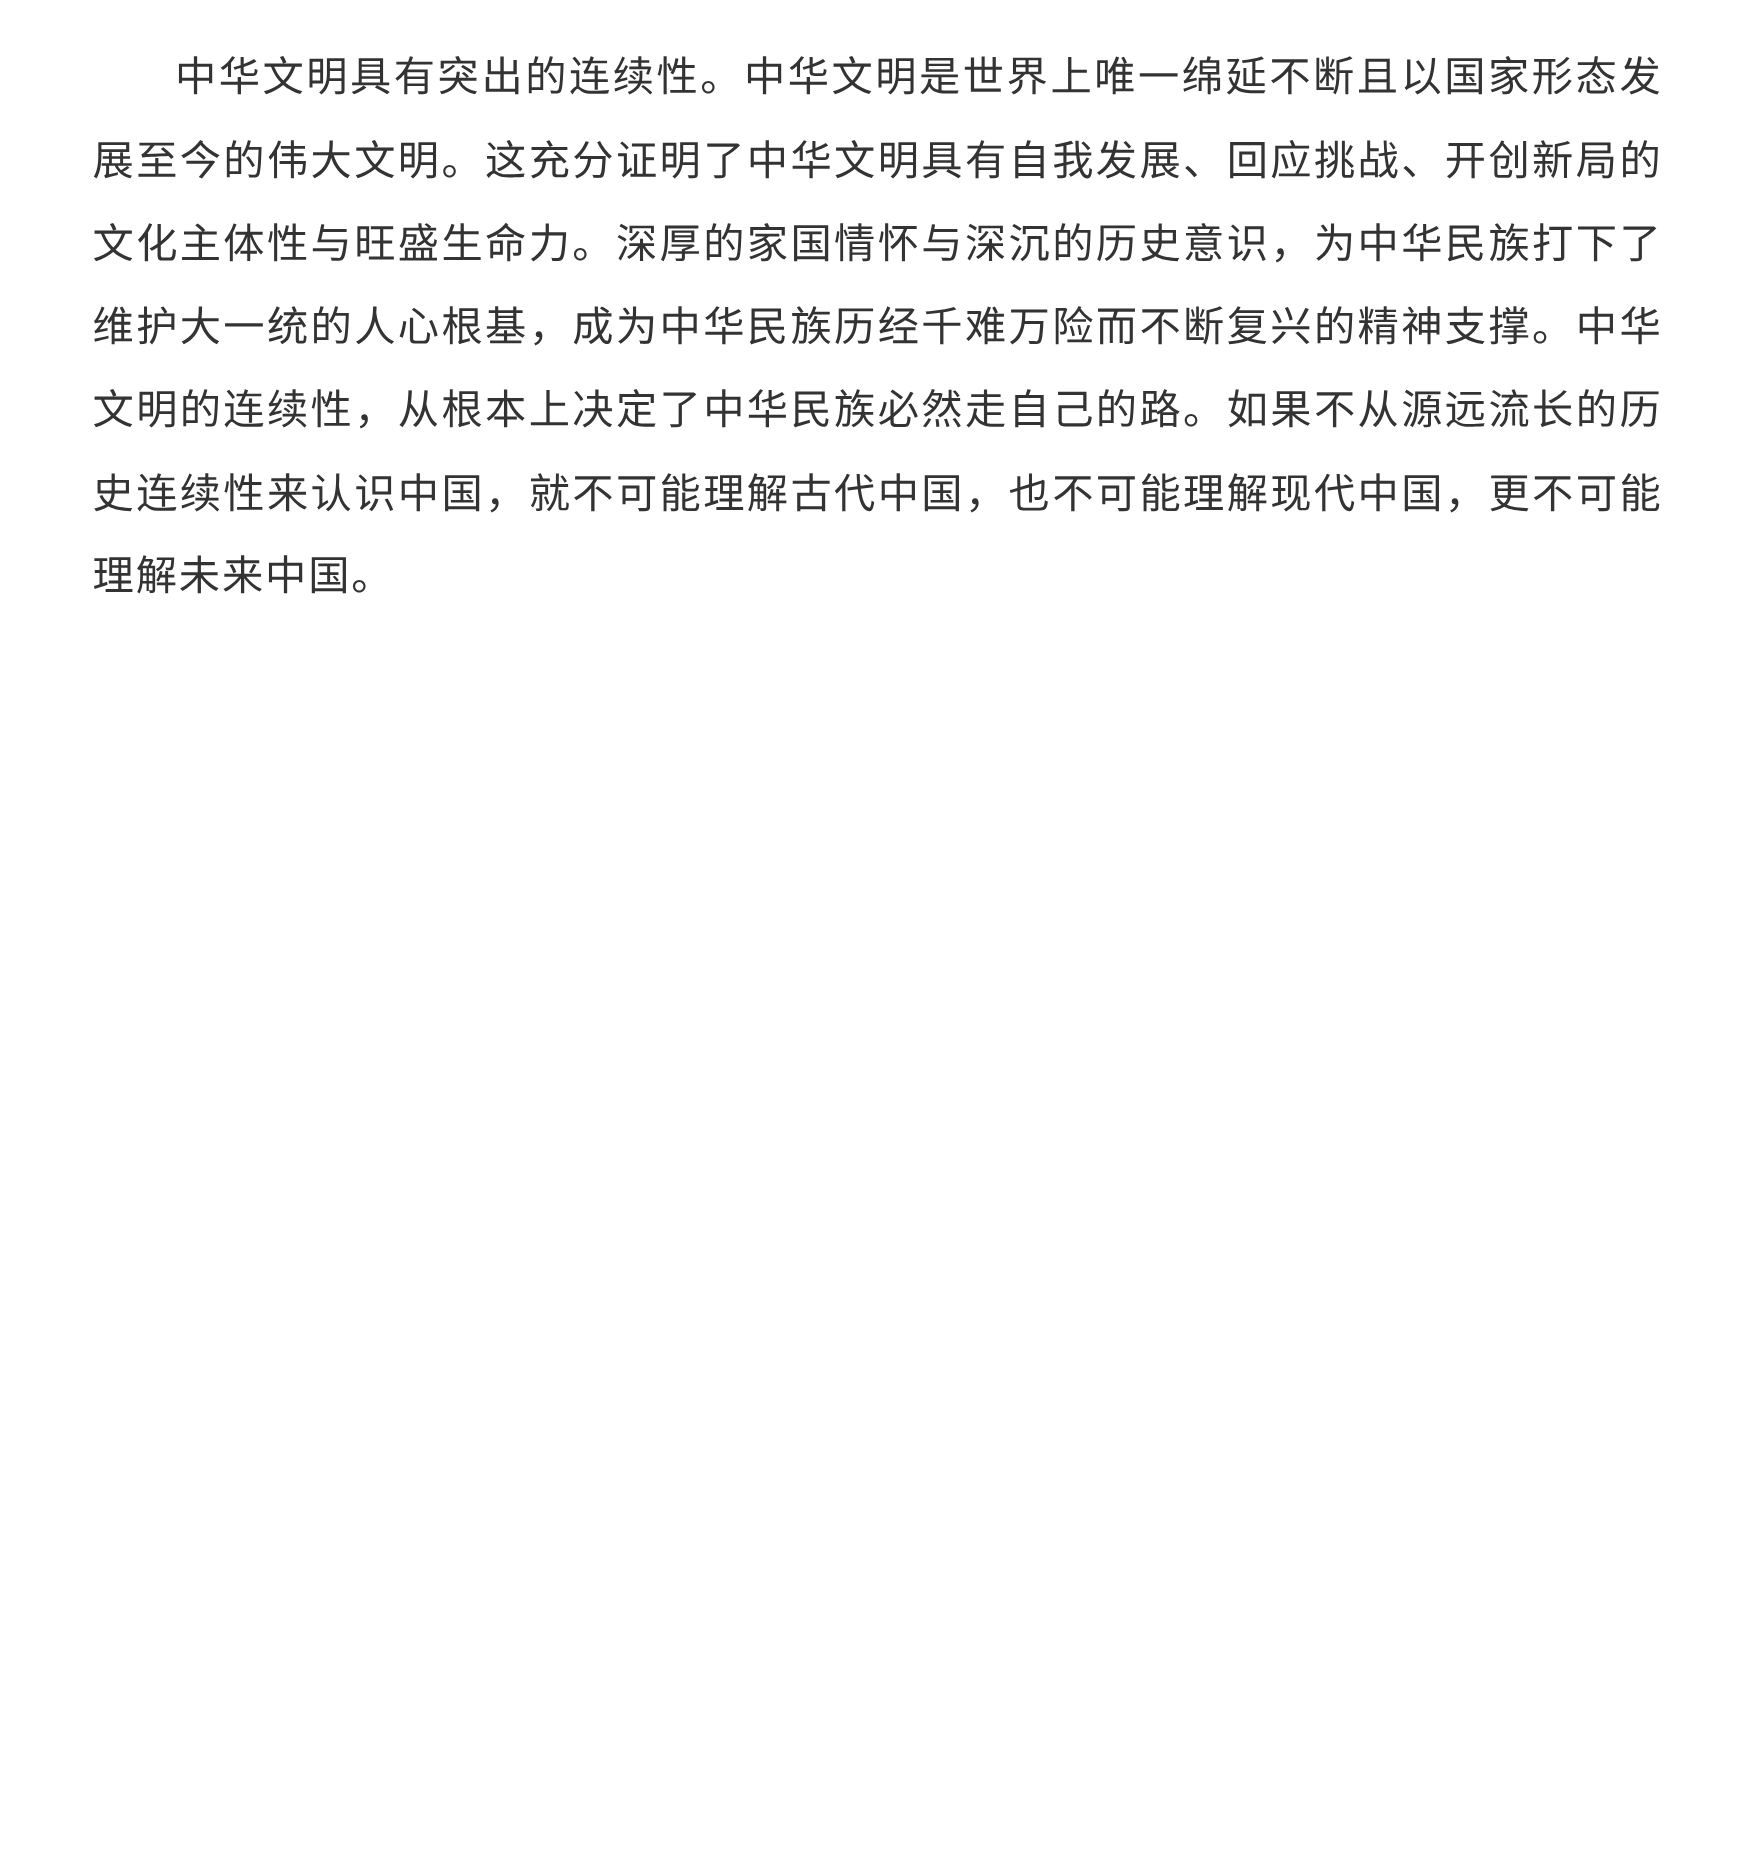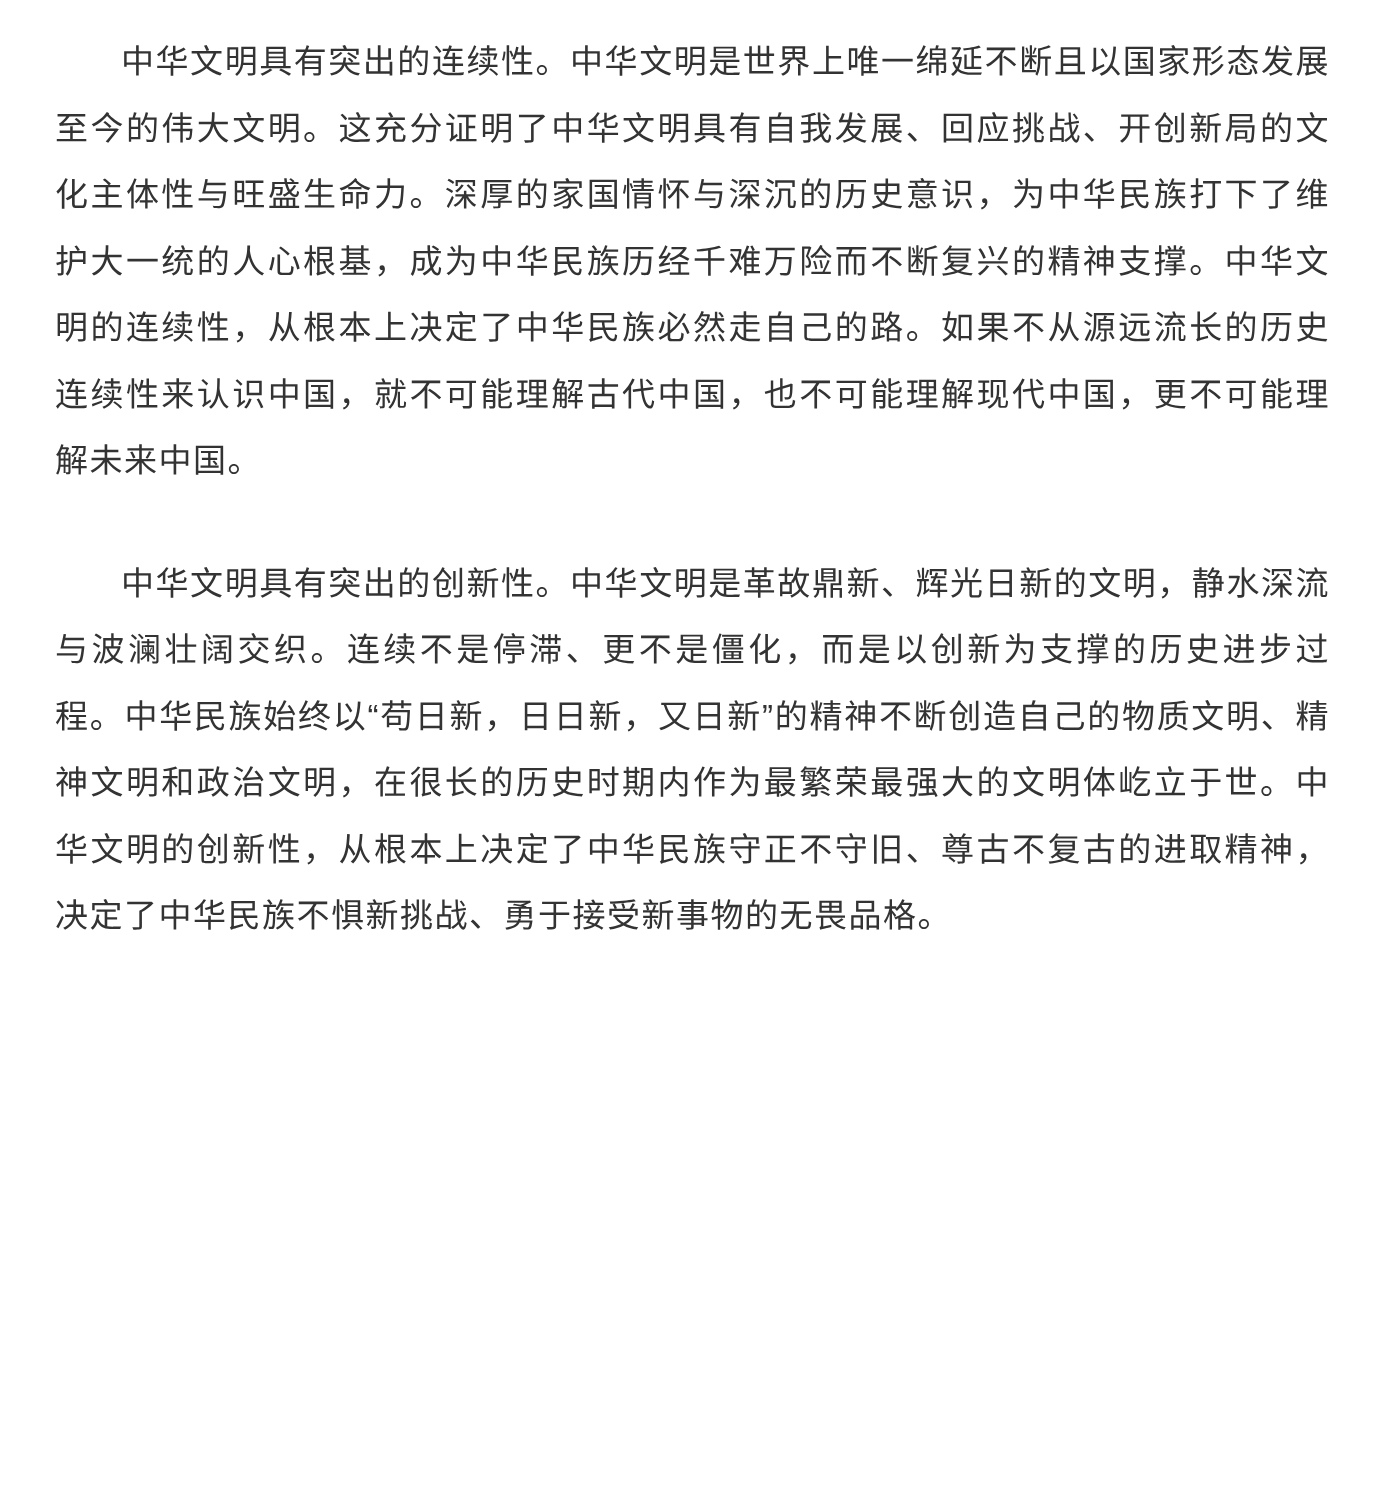--- a/index.html
+++ b/index.html
@@ -4,21 +4,21 @@
 <style>
   html, body {
     margin: 0;
     padding: 0;
     background: #ffffff;
   }
   .page {
     width: 1392px;
     min-height: 1499px;
     box-sizing: border-box;
-    padding: 29px 62px 20px 55px;
+    padding: 29px 62px 20px 74px;
     background: #ffffff;
     overflow: hidden;
   }
   .para {
     margin: 0;
     font-family: "Liberation Sans", "DejaVu Sans", sans-serif;
     font-size: 33px;
     font-weight: 400;
     color: #333333;
     line-height: 66.5px;
@@ -30,14 +30,13 @@
   }
   .para + .para {
     margin-top: 56px;
   }
 </style>
 </head>
 <body>
 
 <main class="page">
   <p class="para">中华文明具有突出的连续性。中华文明是世界上唯一绵延不断且以国家形态发展至今的伟大文明。这充分证明了中华文明具有自我发展、回应挑战、开创新局的文化主体性与旺盛生命力。深厚的家国情怀与深沉的历史意识，为中华民族打下了维护大一统的人心根基，成为中华民族历经千难万险而不断复兴的精神支撑。中华文明的连续性，从根本上决定了中华民族必然走自己的路。如果不从源远流长的历史连续性来认识中国，就不可能理解古代中国，也不可能理解现代中国，更不可能理解未来中国。</p>
-  <p class="para">中华文明具有突出的创新性。中华文明是革故鼎新、辉光日新的文明，静水深流与波澜壮阔交织。连续不是停滞、更不是僵化，而是以创新为支撑的历史进步过程。中华民族始终以“苟日新，日日新，又日新”的精神不断创造自己的物质文明、精神文明和政治文明，在很长的历史时期内作为最繁荣最强大的文明体屹立于世。中华文明的创新性，从根本上决定了中华民族守正不守旧、尊古不复古的进取精神，决定了中华民族不惧新挑战、勇于接受新事物的无畏品格。</p>
 </main>
 
 </body></html>

